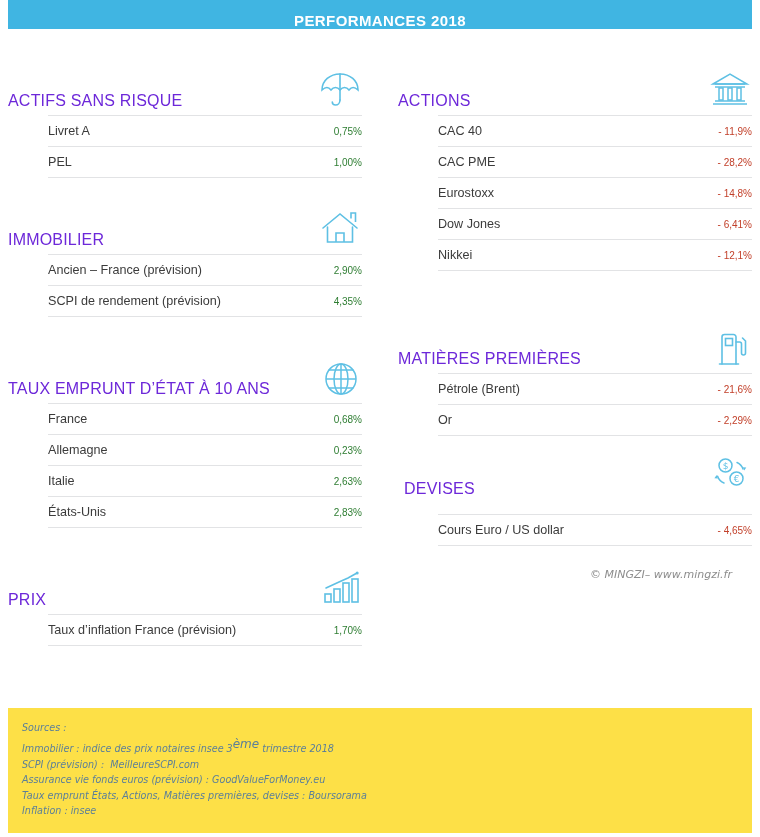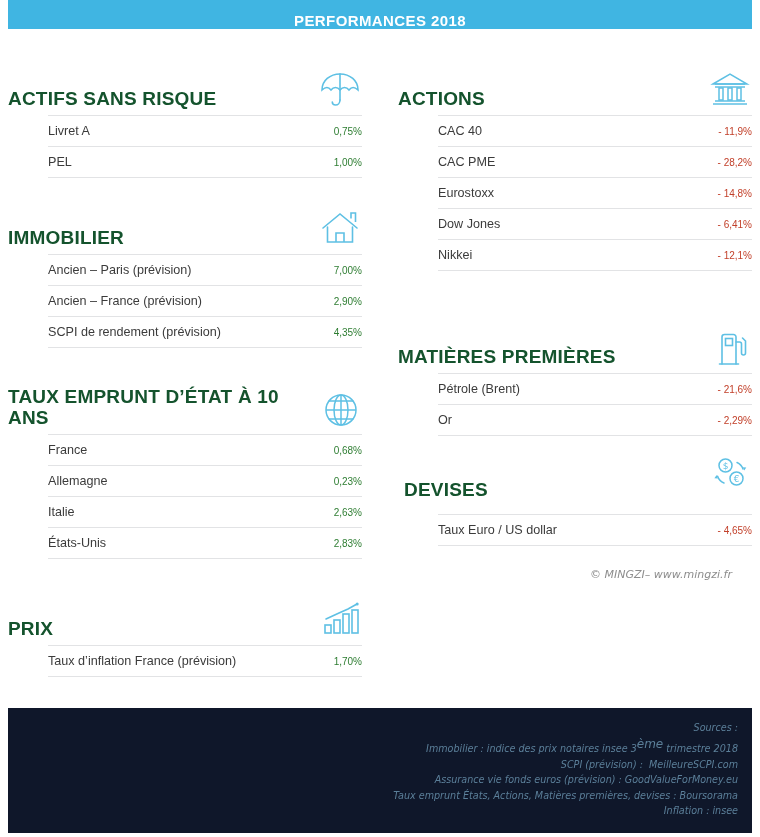--- a/index.html
+++ b/index.html
@@ -48,23 +48,23 @@
 
   
   .section { }
   .section-head {
     display: flex;
     align-items: flex-end;
     justify-content: space-between;
     height: 60px;
   }
   .section-title {
-    color: #14532d;
-    font-size: 19px;
-    font-weight: bold;
+    color: #6d28d9;
+    font-size: 16px;
+    font-weight: normal;
     letter-spacing: 0.2px;
     padding-bottom: 5px;
     line-height: 1.1;
   }
   .section-icon {
     display: block;
     line-height: 0;
     padding-bottom: 3px;
   }
   .section-icon svg { display: block; }
@@ -108,24 +108,23 @@
     color: #8d8d8d;
     font-family: "DejaVu Sans", sans-serif;
   }
 
   
   .sources {
     position: absolute;
     left: 8px;
     right: 8px;
     bottom: 4px;
-    background: #0f172a;
+    background: #fde047;
     padding: 12px 14px 14px 14px;
     box-sizing: border-box;
-    text-align: right;
   }
   .sources-line {
     font-family: "DejaVu Sans", sans-serif;
     font-style: italic;
     font-size: 9.6px;
     color: #5b7f99;
     line-height: 1.62;
     white-space: pre-wrap;
   }
   .sources-line sup { font-size: 12px; }
@@ -172,24 +171,20 @@
         <span class="section-icon">
           <svg width="44" height="44" viewBox="0 0 44 44" fill="none" stroke="#5ec0e4" stroke-width="1.6">
             <path d="M5 21L22 7l17 14" stroke-linecap="round"></path>
             <path d="M33 11.5V6h4.5v9"></path>
             <path d="M9.5 20v15h25V20" stroke-linecap="round"></path>
             <path d="M18 35V26h8v9"></path>
           </svg>
         </span>
       </div>
       <div class="rows">
-        <div class="row">
-          <span class="row-label">Ancien – Paris (prévision)</span>
-          <span class="row-value pos">7,00%</span>
-        </div>
         <div class="row">
           <span class="row-label">Ancien – France (prévision)</span>
           <span class="row-value pos">2,90%</span>
         </div>
         <div class="row">
           <span class="row-label">SCPI de rendement (prévision)</span>
           <span class="row-value pos">4,35%</span>
         </div>
       </div>
     </div>
@@ -333,21 +328,21 @@
             <text x="28.5" y="30" font-size="9" fill="#5ec0e4" stroke="none" text-anchor="middle" font-family="DejaVu Sans, sans-serif">€</text>
             <path d="M29 10.5a11 11 0 016 6.5" stroke-linecap="round"></path>
             <path d="M36.2 18.6l-1.3-3.4 3.4.3z" fill="#5ec0e4" stroke="none"></path>
             <path d="M16 31a11 11 0 01-6.4-6.8" stroke-linecap="round"></path>
             <path d="M8.6 23l1.2 3.4-3.4-.2z" fill="#5ec0e4" stroke="none"></path>
           </svg>
         </span>
       </div>
       <div class="rows">
         <div class="row">
-          <span class="row-label">Taux Euro / US dollar</span>
+          <span class="row-label">Cours Euro / US dollar</span>
           <span class="row-value neg">- 4,65%</span>
         </div>
       </div>
     </div>
 
     <div class="credit">© MINGZI– www.mingzi.fr</div>
   </div>
 </div>
 
 <div class="sources">

